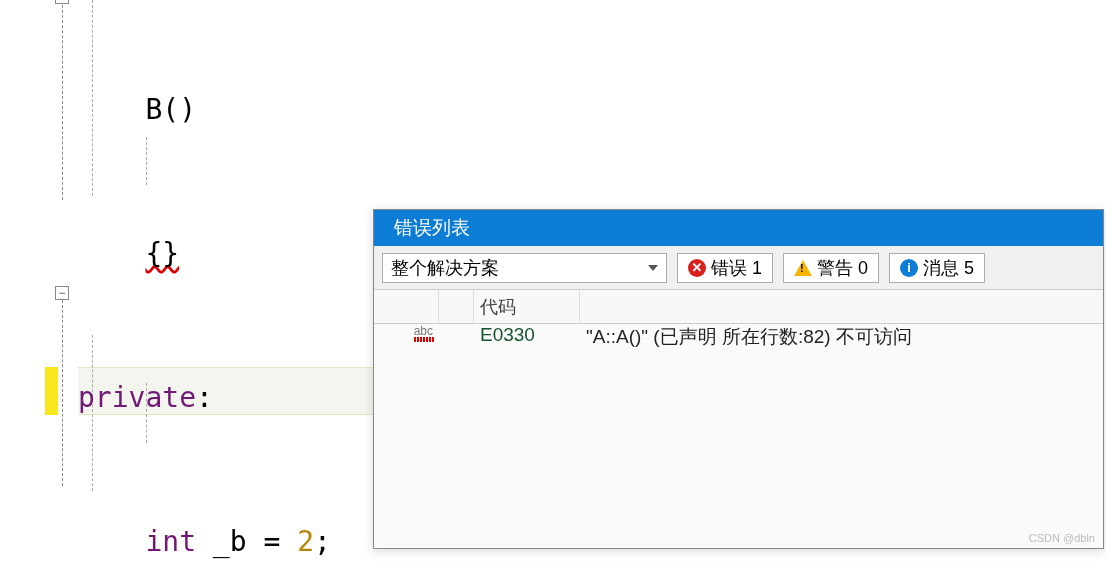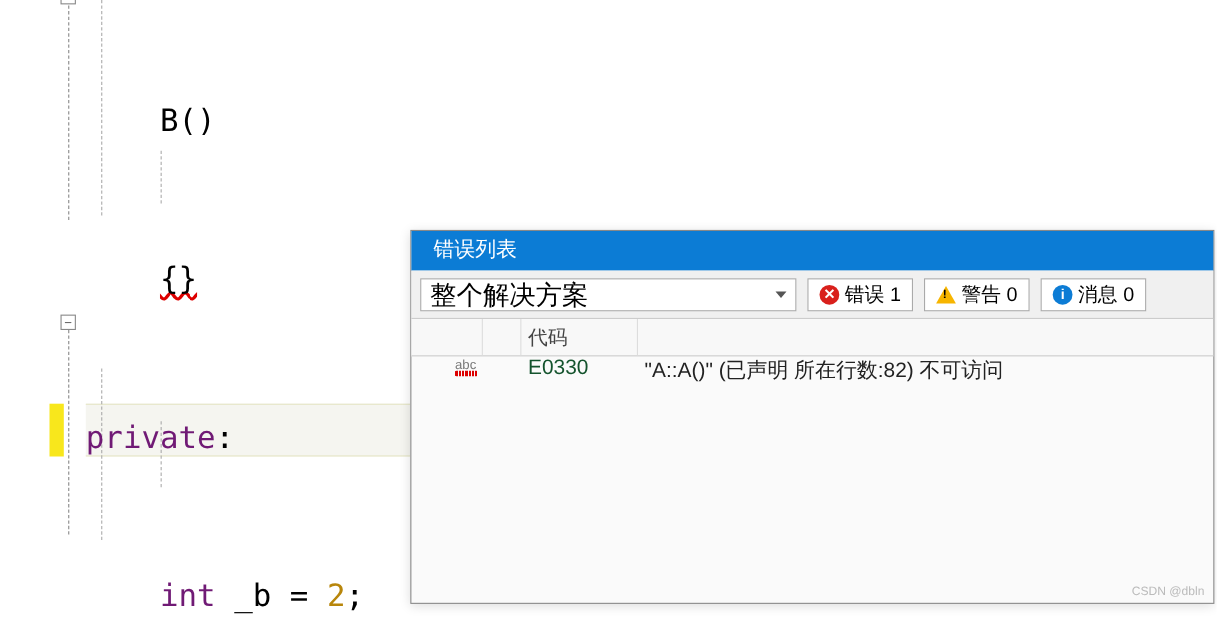--- a/index.html
+++ b/index.html
@@ -112,26 +112,26 @@
       border-bottom: 1px solid #ccc;
       display: flex;
       align-items: center;
       padding-left: 8px;
       gap: 10px;
     }
     .dropdown {
       background: #fff;
       border: 1px solid #aaa;
       height: 30px;
-      width: 342px;
+      width: 285px;
       display: flex;
       align-items: center;
       justify-content: space-between;
       padding: 0 8px;
-      font-size: 24px;
+      font-size: 18px;
     }
     .dd-arrow {
       width: 0; height: 0;
       border-left: 5px solid transparent;
       border-right: 5px solid transparent;
       border-top: 6px solid #555;
     }
     .btn {
       background: #fff;
       border: 1px solid #aaa;
@@ -266,21 +266,21 @@
     <div class="btn">
       <span class="icon-circle icon-error-bg">✕</span>
       <span>错误 1</span>
     </div>
     <div class="btn">
       <span class="icon-warn-tri"></span>
       <span>警告 0</span>
     </div>
     <div class="btn">
       <span class="icon-circle icon-info-bg">i</span>
-      <span>消息 0</span>
+      <span>消息 5</span>
     </div>
   </div>
   <div class="table-header">
     <div class="col-icon"></div>
     <div class="col-iconsmall"></div>
     <div class="col-code">代码</div>
   </div>
   <div class="table-row">
     <div class="row-icon-col">
       <span class="abc-ico">

